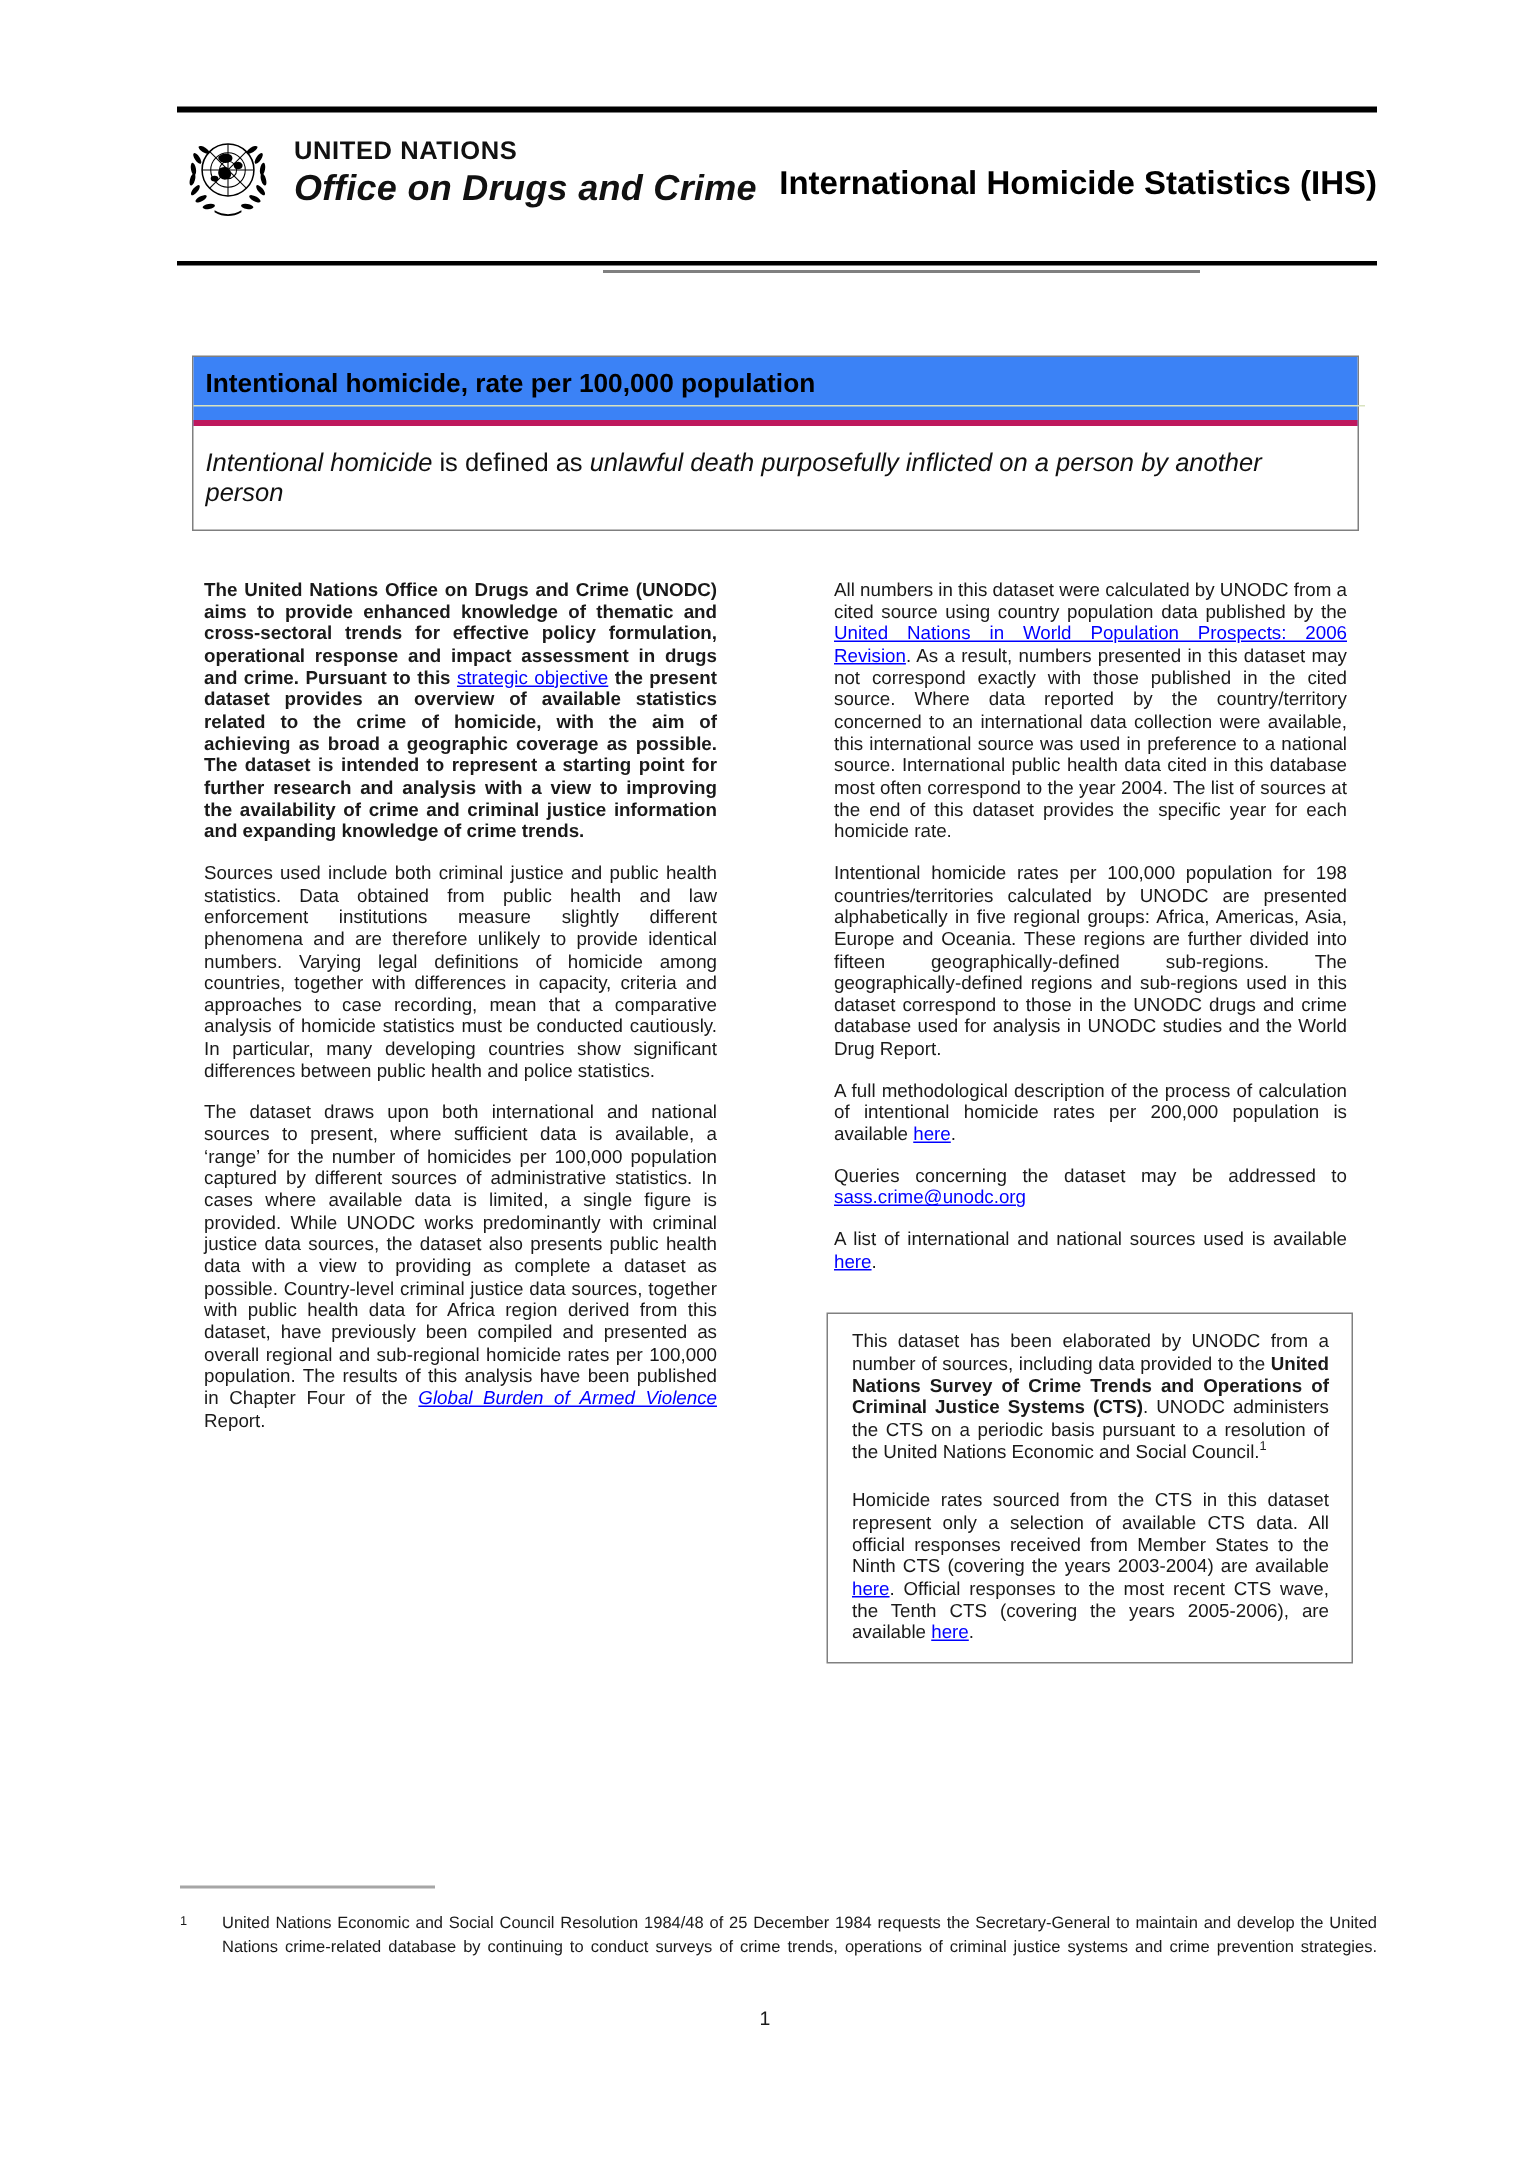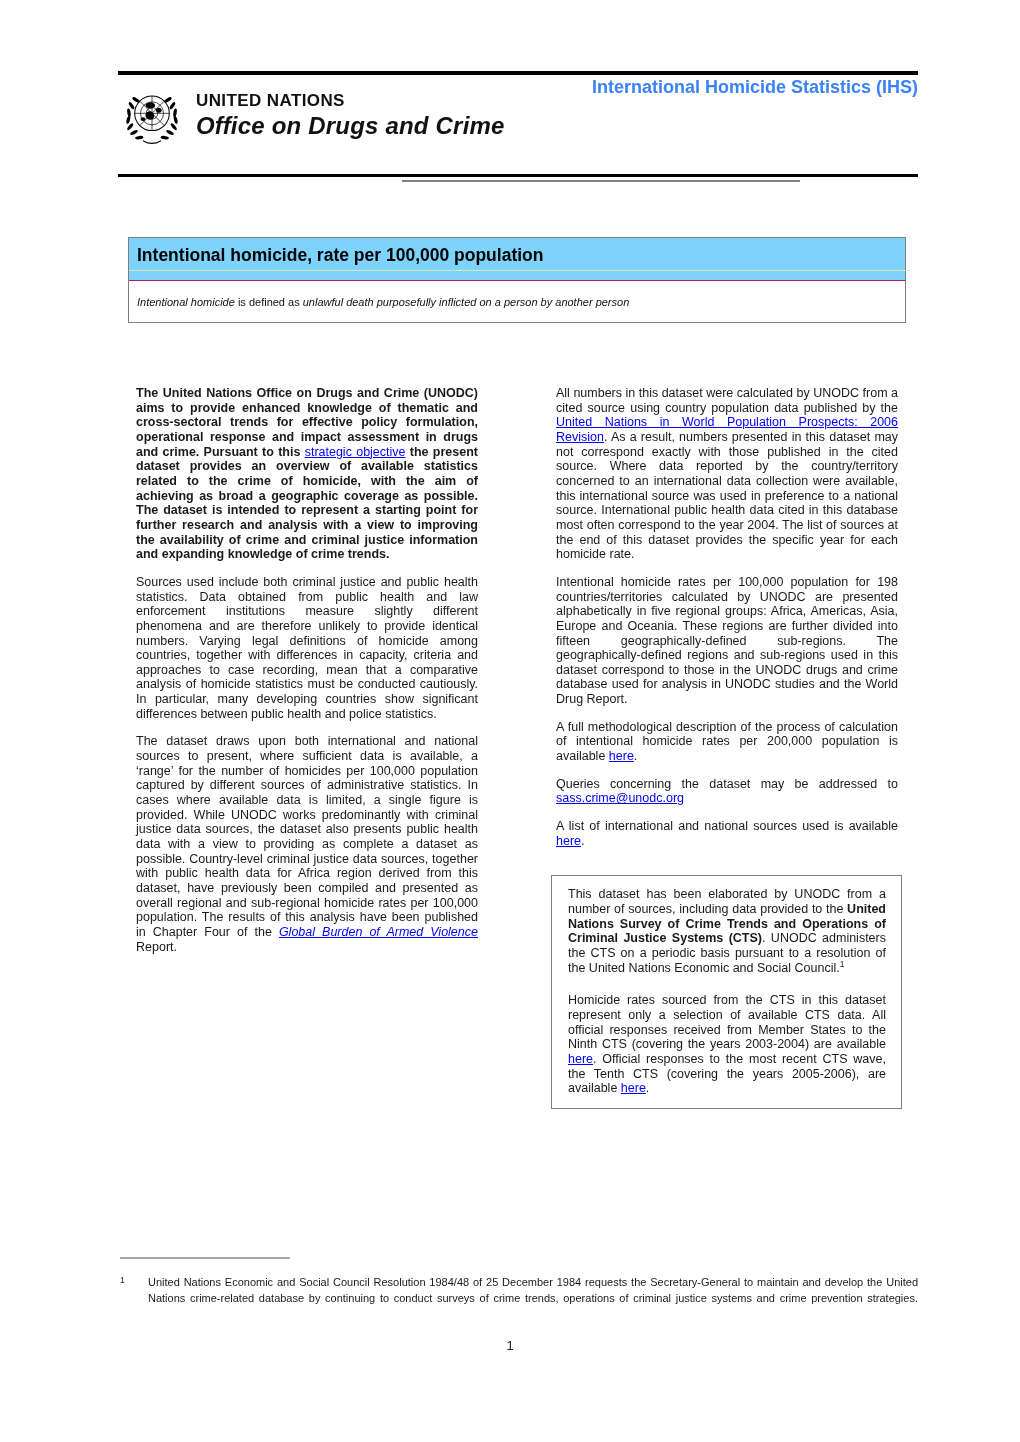--- a/index.html
+++ b/index.html
@@ -7,30 +7,30 @@
     position:relative;width:1020px;height:1442px;background:#fff;
     font-family:"Liberation Sans",sans-serif;color:#1a1a1a;overflow:hidden;
   }
   
   .top-rule{position:absolute;left:118px;top:71px;width:800px;height:4px;background:#000;}
   .header{position:absolute;left:120px;top:77px;width:798px;display:flex;align-items:flex-start;}
   .logo{width:64px;height:80px;flex:0 0 auto;margin-top:4px;}
   .brand{margin-left:12px;padding-top:14px;}
   .brand-line1{font-size:17px;font-weight:600;letter-spacing:.4px;color:#111;}
   .brand-line2{font-size:24px;font-weight:700;font-style:italic;color:#111;margin-top:1px;letter-spacing:.2px;}
-  .doc-title{margin-left:auto;font-size:18px;font-weight:700;color:#3b82f6;text-align:right;}
+  .doc-title{margin-left:auto;margin-top:32px;font-size:22px;font-weight:700;color:#000000;text-align:right;}
   .header-rule{position:absolute;left:118px;top:174px;width:800px;height:3px;background:#000;}
   .header-rule-gray{position:absolute;left:402px;top:180px;width:398px;height:2px;background:#808080;}
   
   .title-box{position:absolute;left:128px;top:237px;width:776px;border:1px solid #7f7f7f;background:#fff;}
-  .title-box .green{background:#7dd3fc;border-bottom:1px solid #be185d;padding:7px 5px 6px 8px;}
+  .title-box .green{background:#3b82f6;border-bottom:4px solid #be185d;padding:7px 5px 6px 8px;}
   .title-box .box-title{font-size:17.5px;font-weight:700;color:#000;}
   .title-box .hairline{height:1px;background:#d9e3c0;margin:4px -10px 3px -8px;}
   .title-box .box-subtitle{font-size:12.5px;font-weight:700;color:#000;}
-  .title-box .definition{padding:15px 10px 14px 8px;font-size:11px;color:#111;}
+  .title-box .definition{padding:15px 10px 14px 8px;font-size:17px;color:#111;}
   
   .columns{position:absolute;left:136px;top:386px;width:762px;display:grid;grid-template-columns:342px 342px;column-gap:78px;}
   .columns p{margin:0 0 13px 0;font-size:12.5px;line-height:14.65px;text-align:justify;color:#1a1a1a;}
   .columns p.bold{font-weight:700;}
   
   .cts-box{box-sizing:border-box;width:351px;margin:27px 0 0 -5px;border:1px solid #808080;padding:11px 15px 12px 16px;}
   .cts-box p{margin:0;}
   .cts-box p:first-child{margin-bottom:18px;}
   
   .footnote-sep{position:absolute;left:120px;top:1257px;width:170px;height:2px;background:#a6a6a6;}

